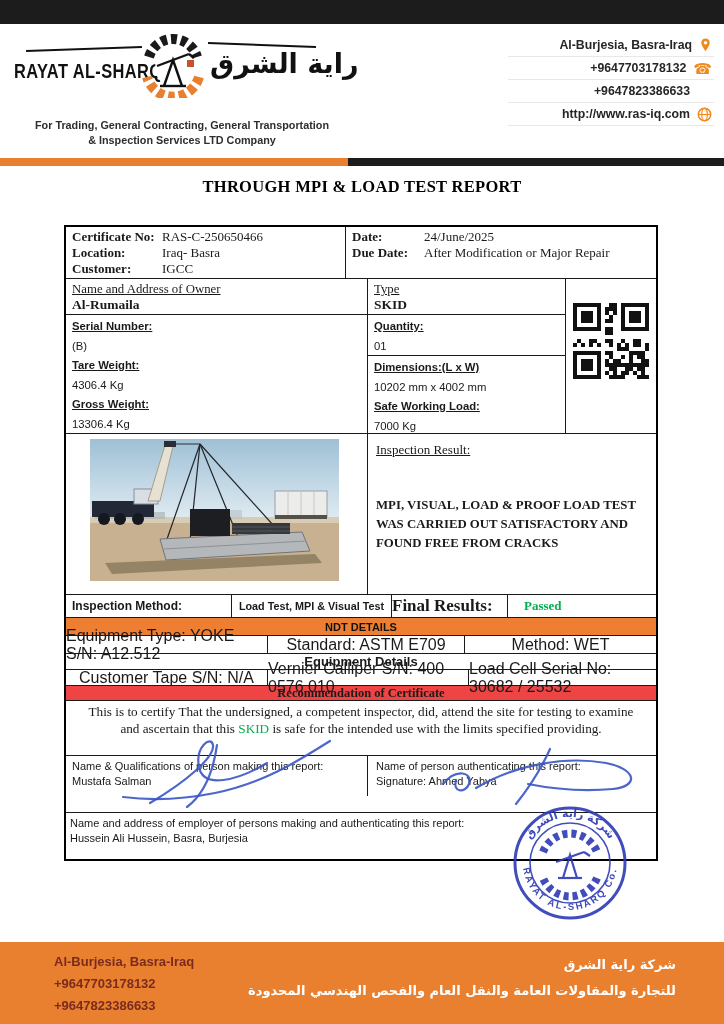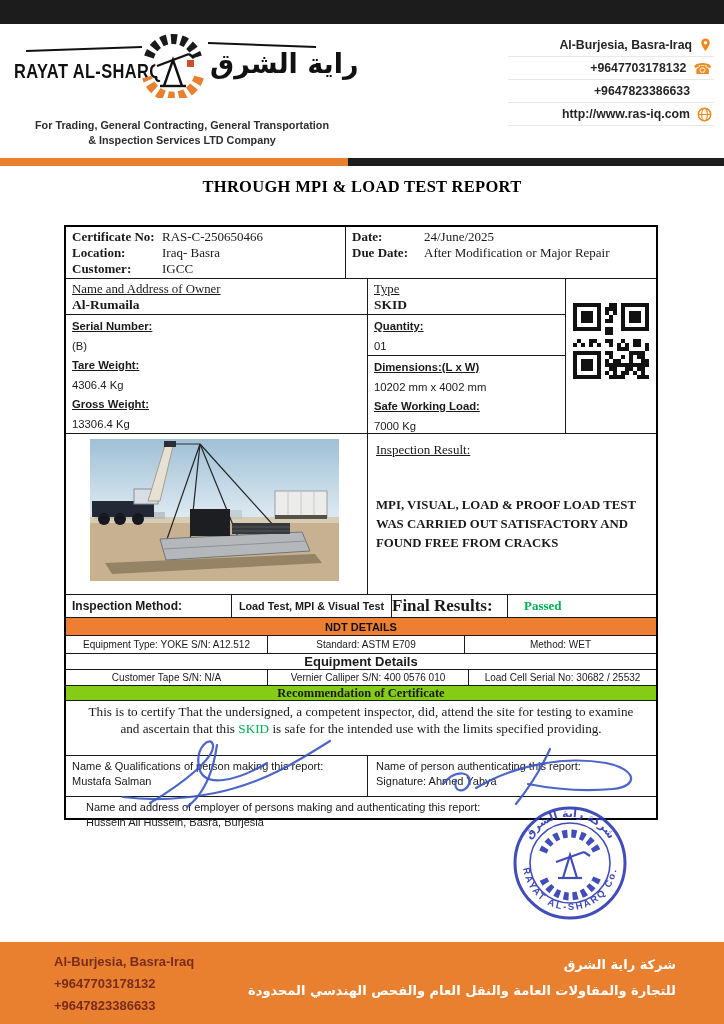--- a/index.html
+++ b/index.html
@@ -77,36 +77,36 @@
 
   .rowE{height:23px;align-items:center;}
   .rowE .cell{height:100%;display:flex;align-items:center;}
   .cE1{width:141px;padding-left:6px;font-weight:bold;font-size:12px;}
   .cE2{width:160px;justify-content:center;font-weight:bold;font-size:10.8px;margin-left:24px;}
   .cE3{width:116px;padding-left:0;font-family:"Liberation Serif",serif;font-weight:bold;font-size:17px;}
   .cE4{flex:1;padding-left:16px;font-family:"Liberation Serif",serif;font-weight:bold;font-size:13px;color:#00B050;}
 
   .rowF{height:18px;background:#EE7E31;display:flex;align-items:center;justify-content:center;
         font-weight:bold;font-size:11px;color:#111;}
-  .rowG,.rowI{font-size:10px;}
+  .rowG,.rowI{font-size:16px;}
   .rowG{height:18px;}
   .rowI{height:16px;}
   .rowG .cell,.rowI .cell{display:flex;align-items:center;justify-content:center;height:100%;}
   .cG1{width:201px;} .cG2{width:197px;} .cG3{flex:1;}
   .cI1{width:201px;} .cI2{width:201px;} .cI3{flex:1;}
   .rowH{height:16px;display:flex;align-items:center;justify-content:center;font-size:13px;font-weight:600;}
-  .rowJ{height:15px;background:#84cc16;display:flex;align-items:center;justify-content:center;
+  .rowJ{height:15px;background:#ef4444;display:flex;align-items:center;justify-content:center;
         font-family:"Liberation Serif",serif;font-weight:bold;font-size:12.5px;}
   .rowK{height:55px;display:block;padding:2px 18px;text-align:center;
         font-family:"Liberation Serif",serif;font-size:13.2px;line-height:17px;}
   .green{color:#00B050;}
   .rowL{height:41px;}
   .cL{width:301px;padding:3px 6px;font-size:11px;line-height:15px;}
   .cR{flex:1;padding:3px 8px;font-size:11px;line-height:15px;}
-  .rowM{height:22px;display:block;padding:3px 20px;font-size:11px;line-height:15px;}
+  .rowM{height:47px;display:block;padding:3px 4px;font-size:11px;line-height:15px;margin-top:16px;}
 
   .sig{position:absolute;pointer-events:none;}
   .sig path{fill:none;stroke:#3a55c4;stroke-width:2.2;stroke-linecap:round;opacity:.9;}
   .stamp{position:absolute;left:505px;top:798px;}
 
   
   .footer{position:absolute;left:0;top:942px;width:724px;height:82px;background:#E8802F;}
   .f-left{position:absolute;left:54px;top:9px;font-size:13px;font-weight:bold;color:#7a2b1e;line-height:22px;}
   .f-right{position:absolute;right:48px;top:10px;text-align:right;color:#fff;direction:rtl;
            font-family:"DejaVu Sans",sans-serif;font-weight:bold;font-size:13px;line-height:26px;}

